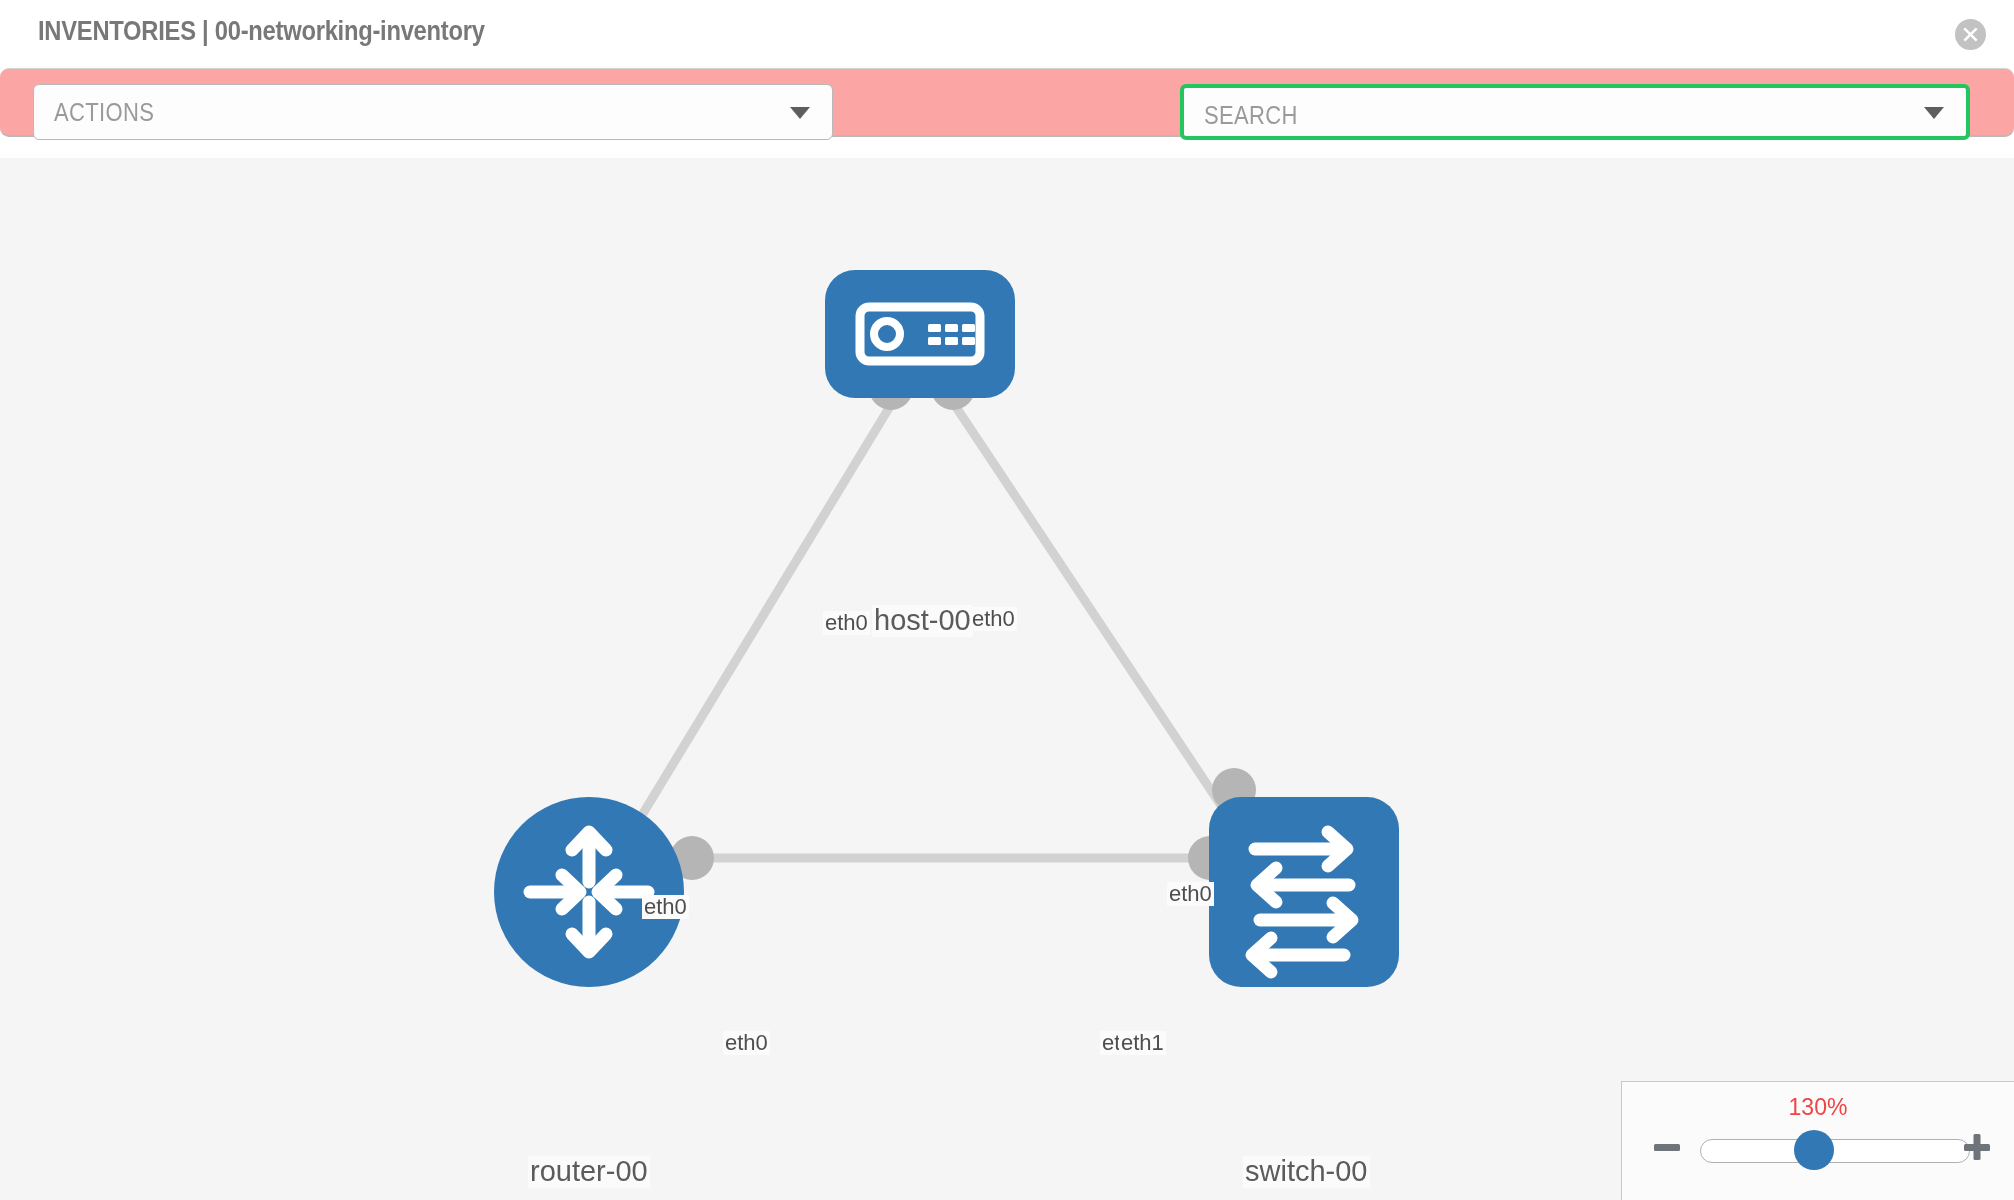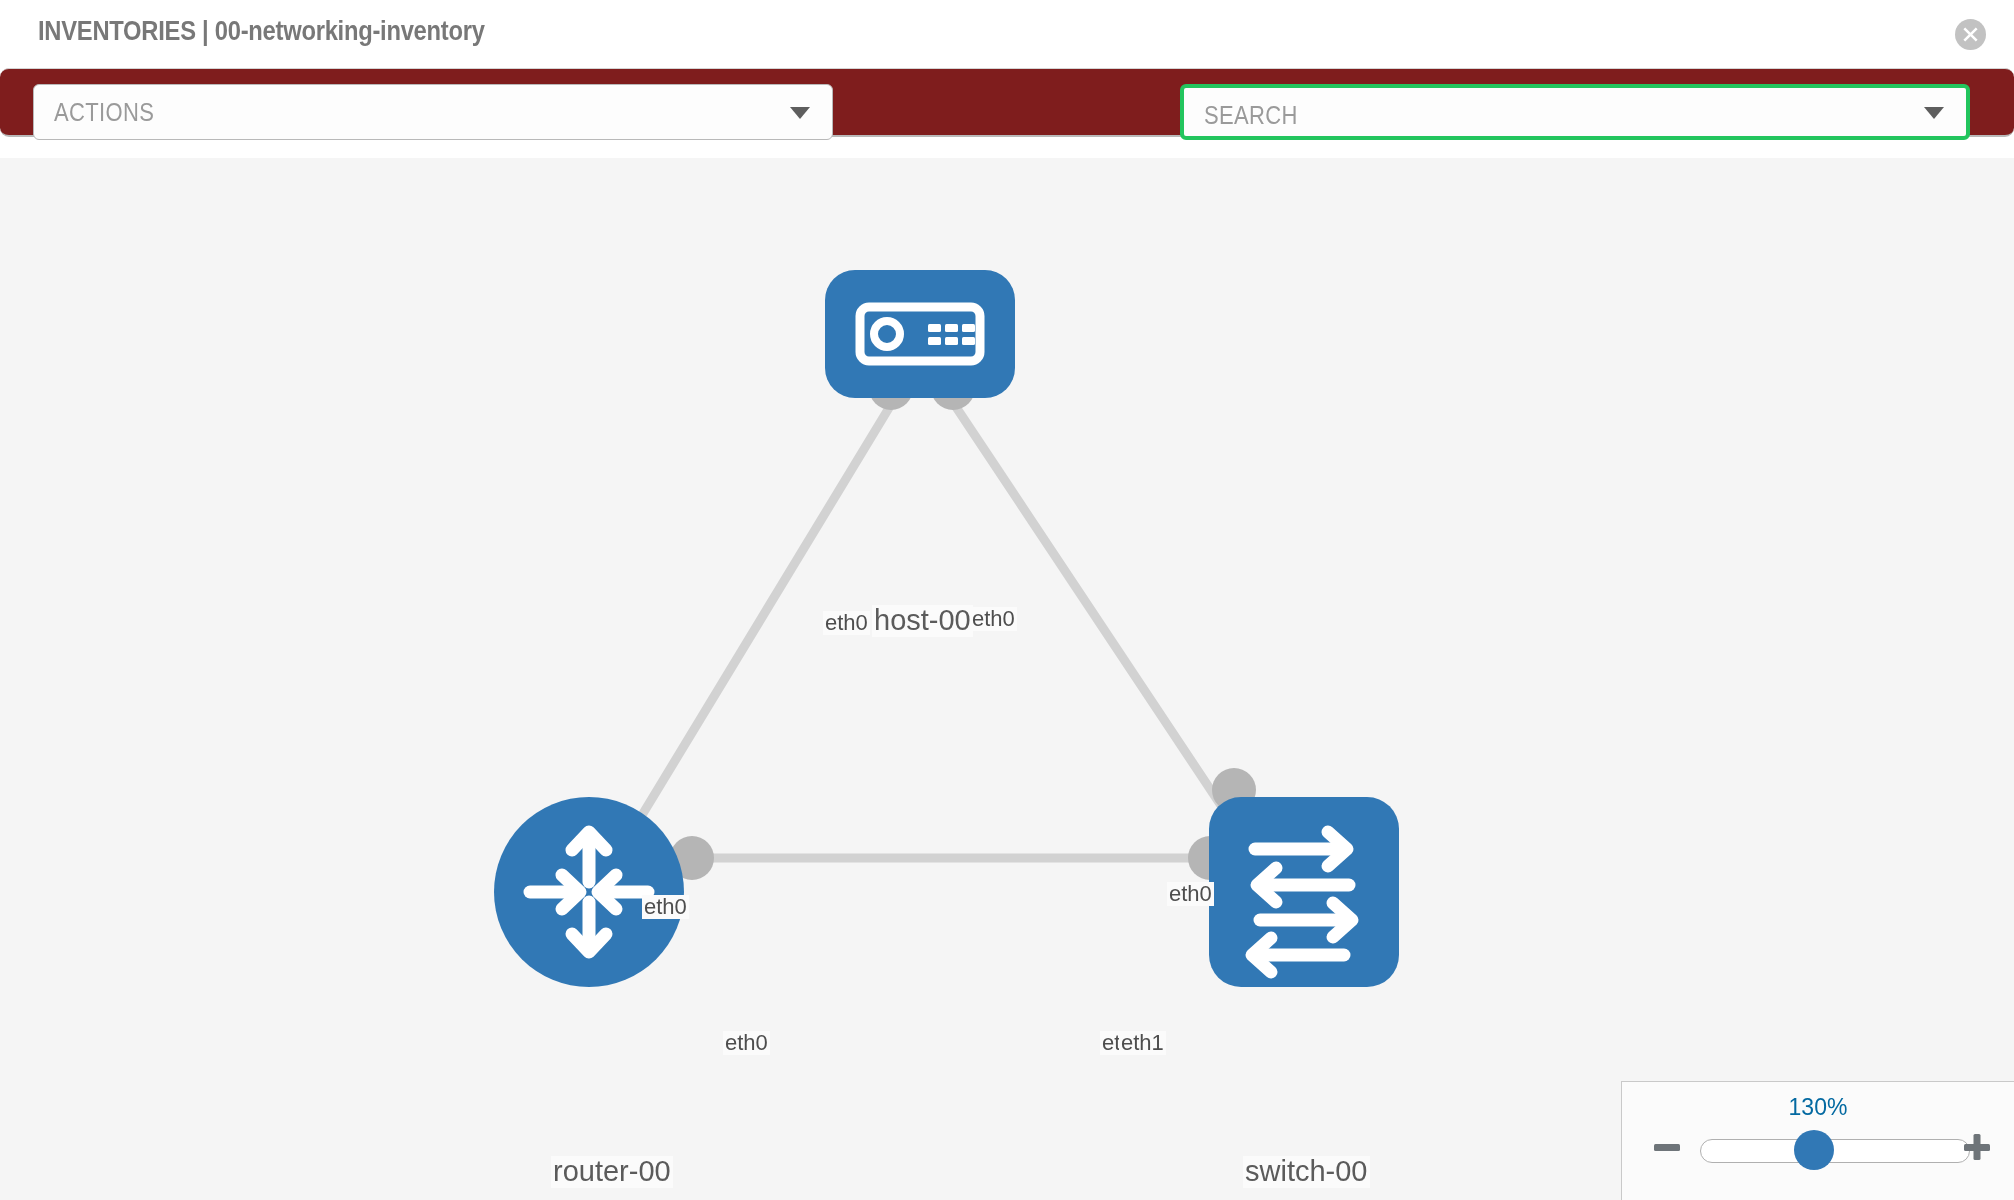--- a/index.html
+++ b/index.html
@@ -56,21 +56,21 @@
   }
   .close-btn svg { display: block; }
 
   
   .toolbar {
     position: absolute;
     left: 0;
     top: 68px;
     width: 2014px;
     height: 69px;
-    background: #7f1d1d;
+    background: #fca5a5;
     border-top: 1px solid #d4d4d4;
     border-bottom: 2px solid #b9b9b9;
     box-sizing: border-box;
     border-radius: 9px;
   }
   .actions-select {
     position: absolute;
     left: 33px;
     top: 15px;
     width: 800px;
@@ -189,21 +189,21 @@
     border-bottom: none;
     box-sizing: border-box;
   }
   .zoom-value {
     position: absolute;
     left: 0;
     right: 0;
     top: 12px;
     text-align: center;
     font-size: 23px;
-    color: #0369a1;
+    color: #ef4444;
   }
   .zoom-minus, .zoom-plus {
     position: absolute;
     top: 48px;
     width: 34px;
     height: 34px;
     cursor: pointer;
   }
   .zoom-minus { left: 28px; }
   .zoom-plus  { right: 20px; }
@@ -343,21 +343,21 @@
           <path d="M1260 762 L1350 762"></path>
           <path d="M1333 745 L1352 762 L1333 779"></path>
 
           <path d="M1344 797 L1254 797"></path>
           <path d="M1271 780 L1252 797 L1271 814"></path>
         </g>
       </g>
     </svg>
 
     <div class="node-label" style="left:872px; top:440px;margin-top:7px;">host-00</div>
-    <div class="node-label" style="left:551px; top:998px;">router-00</div>
+    <div class="node-label" style="left:528px; top:998px;">router-00</div>
     <div class="node-label" style="left:1243px; top:998px;">switch-00</div>
 
     <div class="port-label" style="left:823px; top:453px;">eth0</div>
     <div class="port-label" style="left:970px; top:449px;">eth0</div>
     <div class="port-label" style="left:642px; top:737px;">eth0</div>
     <div class="port-label" style="left:1167px; top:724px;">eth0</div>
     <div class="port-label" style="left:723px; top:873px;">eth0</div>
     <div class="port-label" style="left:1100px; top:873px;">eth</div>
     <div class="port-label" style="left:1119px; top:873px;">eth1</div>
   </div>

